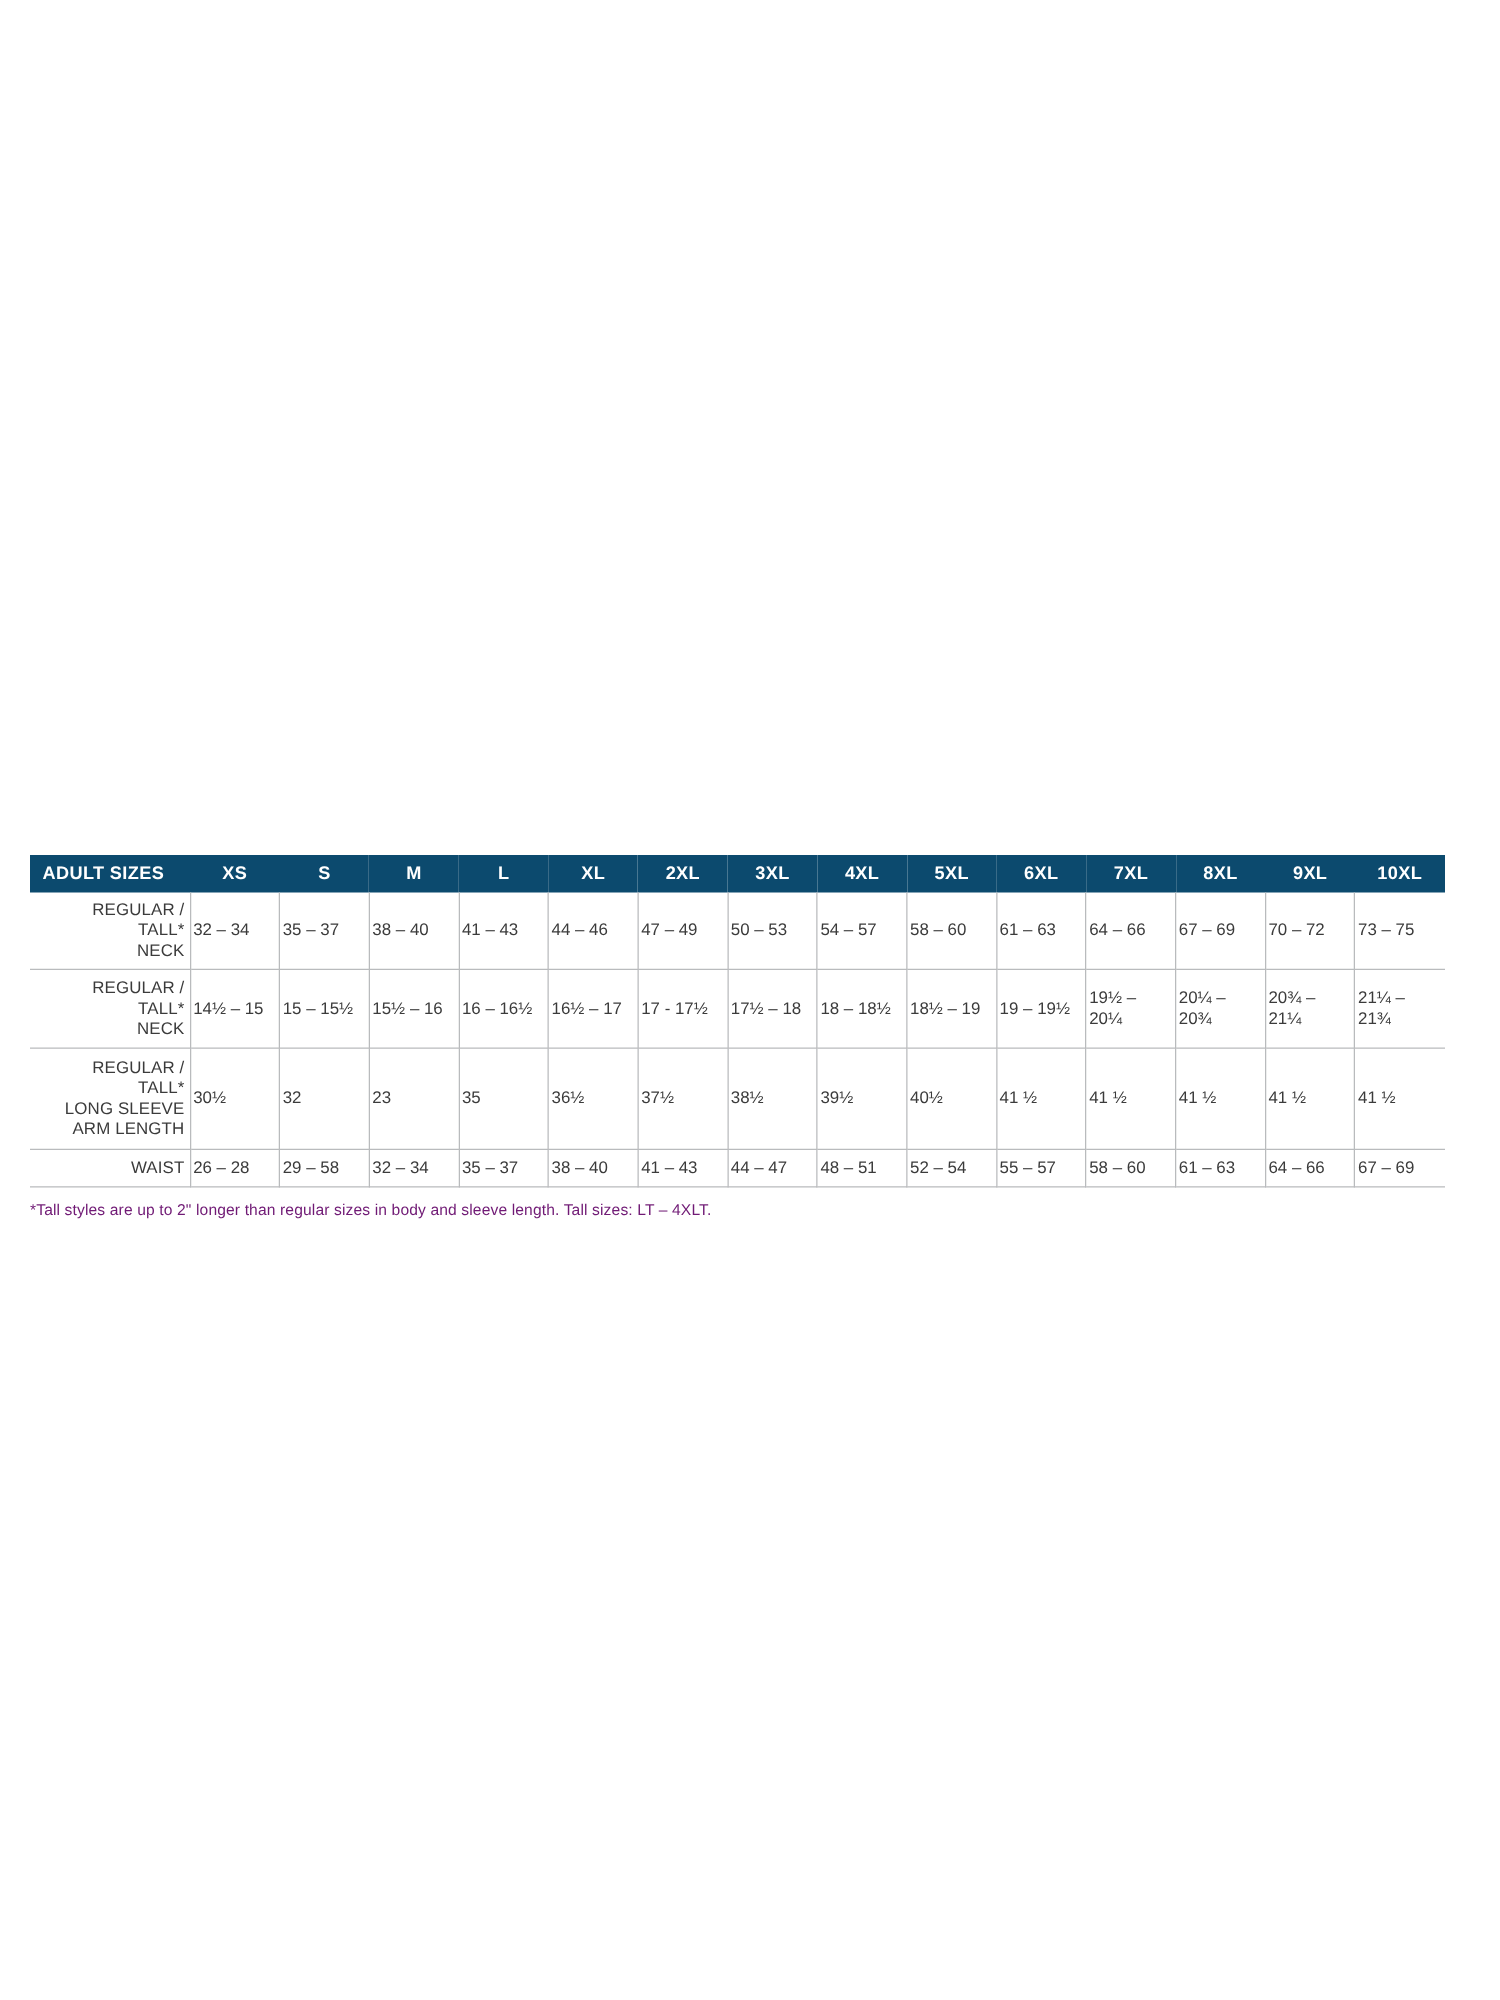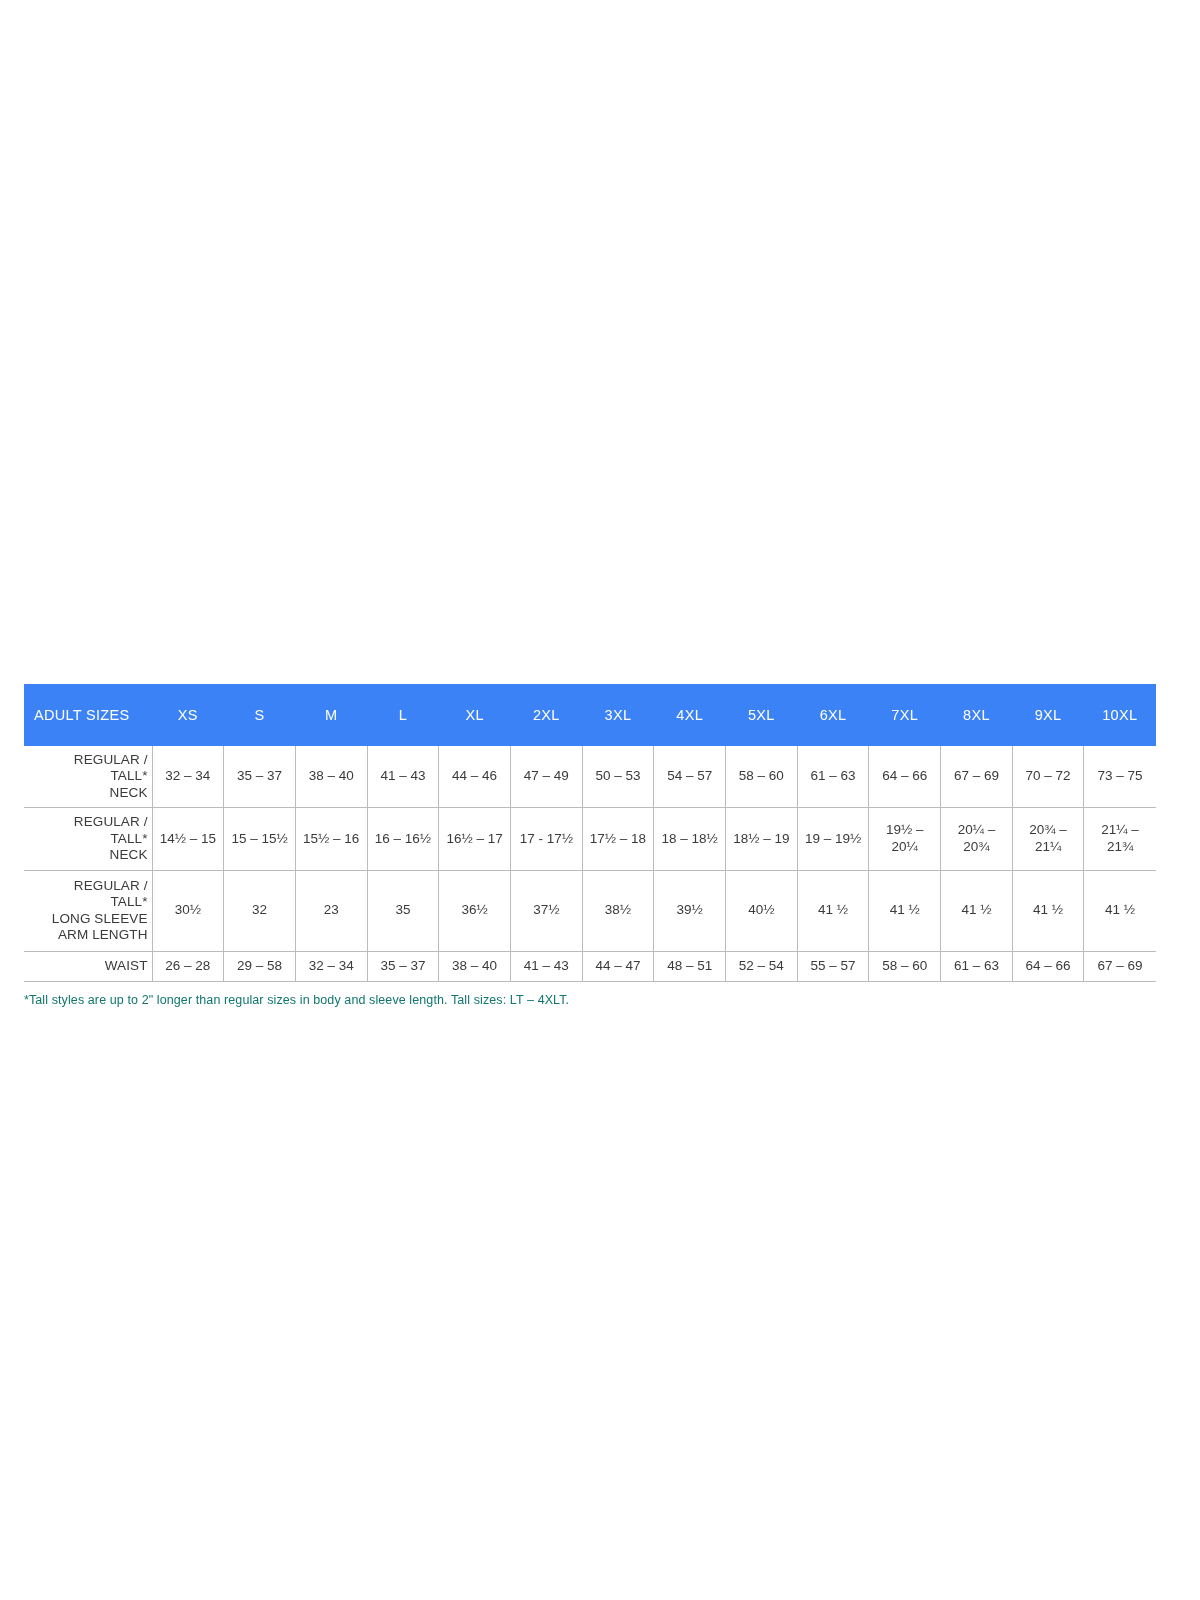--- a/index.html
+++ b/index.html
@@ -22,41 +22,40 @@
   }
   table.size-chart {
     border-collapse: collapse;
     width: 1128px;
     table-layout: fixed;
   }
   table.size-chart col.label-col { width: 128px; }
   table.size-chart col.size-col { width: 71.7px; }
 
   thead th {
-    background: #3b82f6;
+    background: #0c4a6e;
     color: #ffffff;
     font-size: 14.5px;
-    font-weight: normal;
+    font-weight: bold;
     letter-spacing: 0.3px;
     height: 30px;
     vertical-align: middle;
     text-align: center;
     border: none;
-    padding: 16px;
+    padding: 0;
   }
   thead th.row-head {
     text-align: left;
     padding-left: 10px;
     font-size: 14.5px;
   }
   tbody td {
     border-bottom: 1px solid #b9bbbd;
     border-right: 1px solid #b9bbbd;
     font-size: 13.5px;
-    text-align: center;
     vertical-align: middle;
     padding: 6px 2px;
     color: #3b3b3b;
     line-height: 1.25;
   }
   tbody td.row-label {
     text-align: right;
     padding-left: 10px;
     padding-right: 4px;
     font-size: 13.5px;
@@ -66,21 +65,21 @@
   tbody tr td:last-child {
     border-right: none;
   }
   tbody tr.tall-row td {
     padding-top: 7px;
     padding-bottom: 7px;
   }
   .footnote {
     margin-top: 11px;
     font-size: 12.5px;
-    color: #0f766e;
+    color: #701a75;
     letter-spacing: 0.1px;
   }
 </style>
 </head>
 <body>
 
 <div class="sheet">
   <table class="size-chart">
     <colgroup>
       <col class="label-col">

